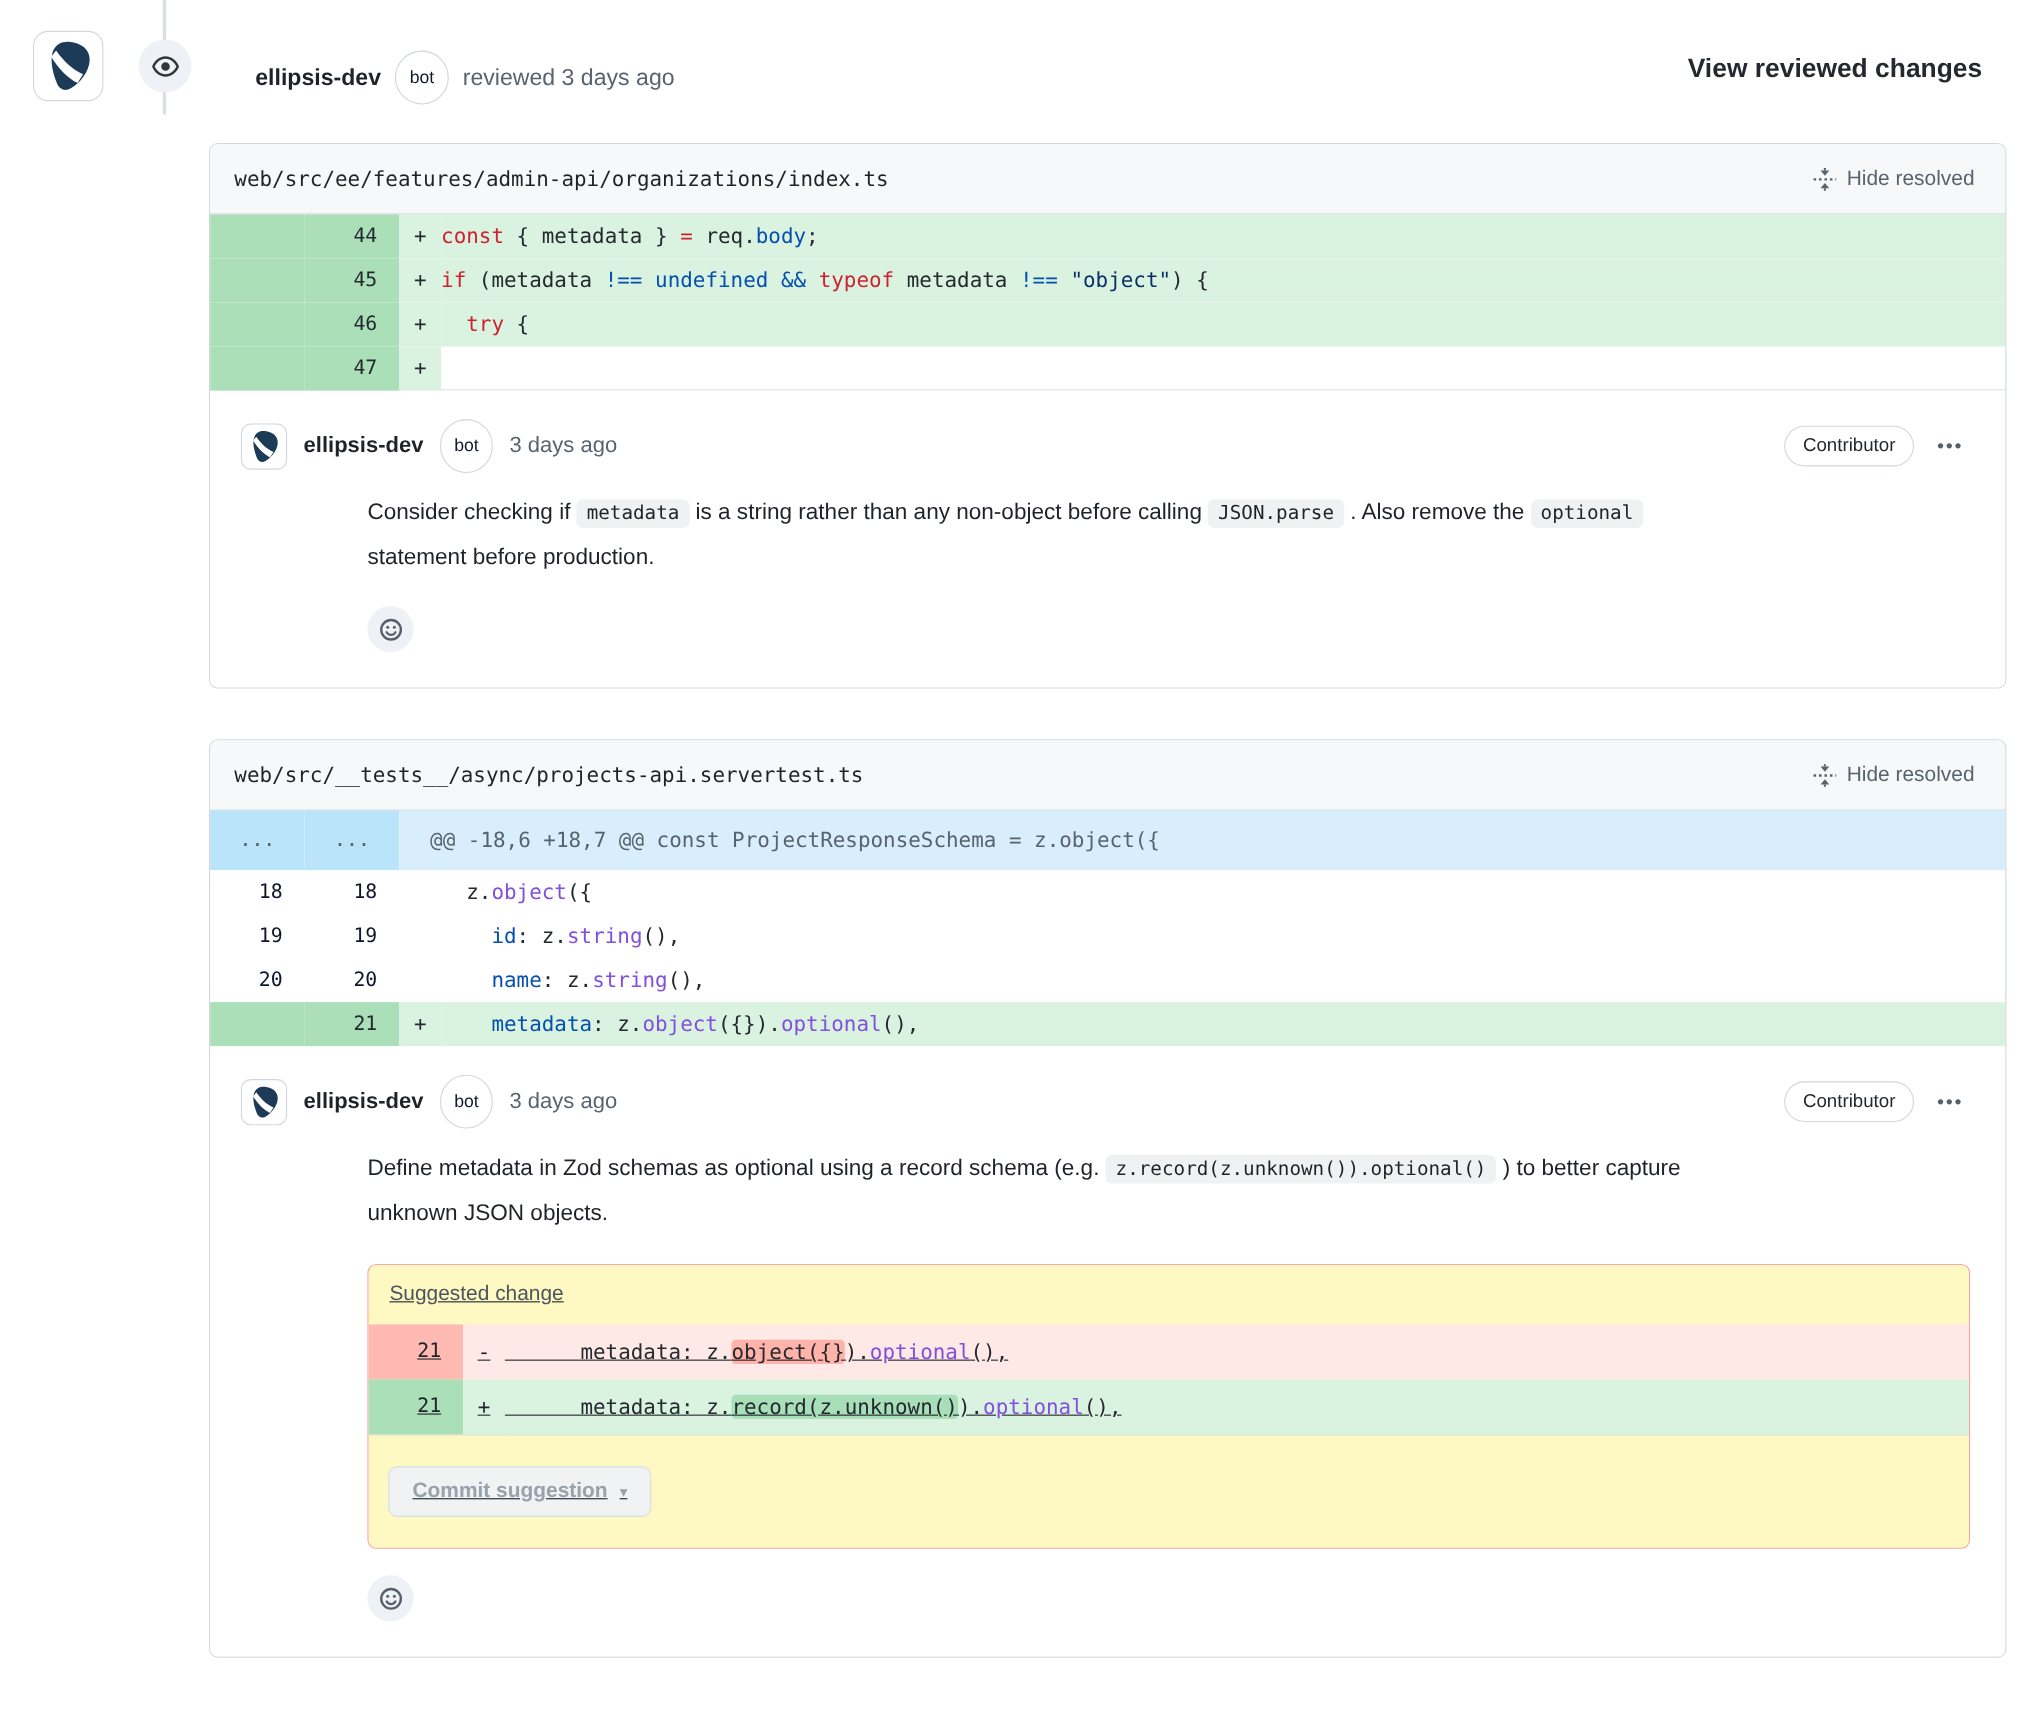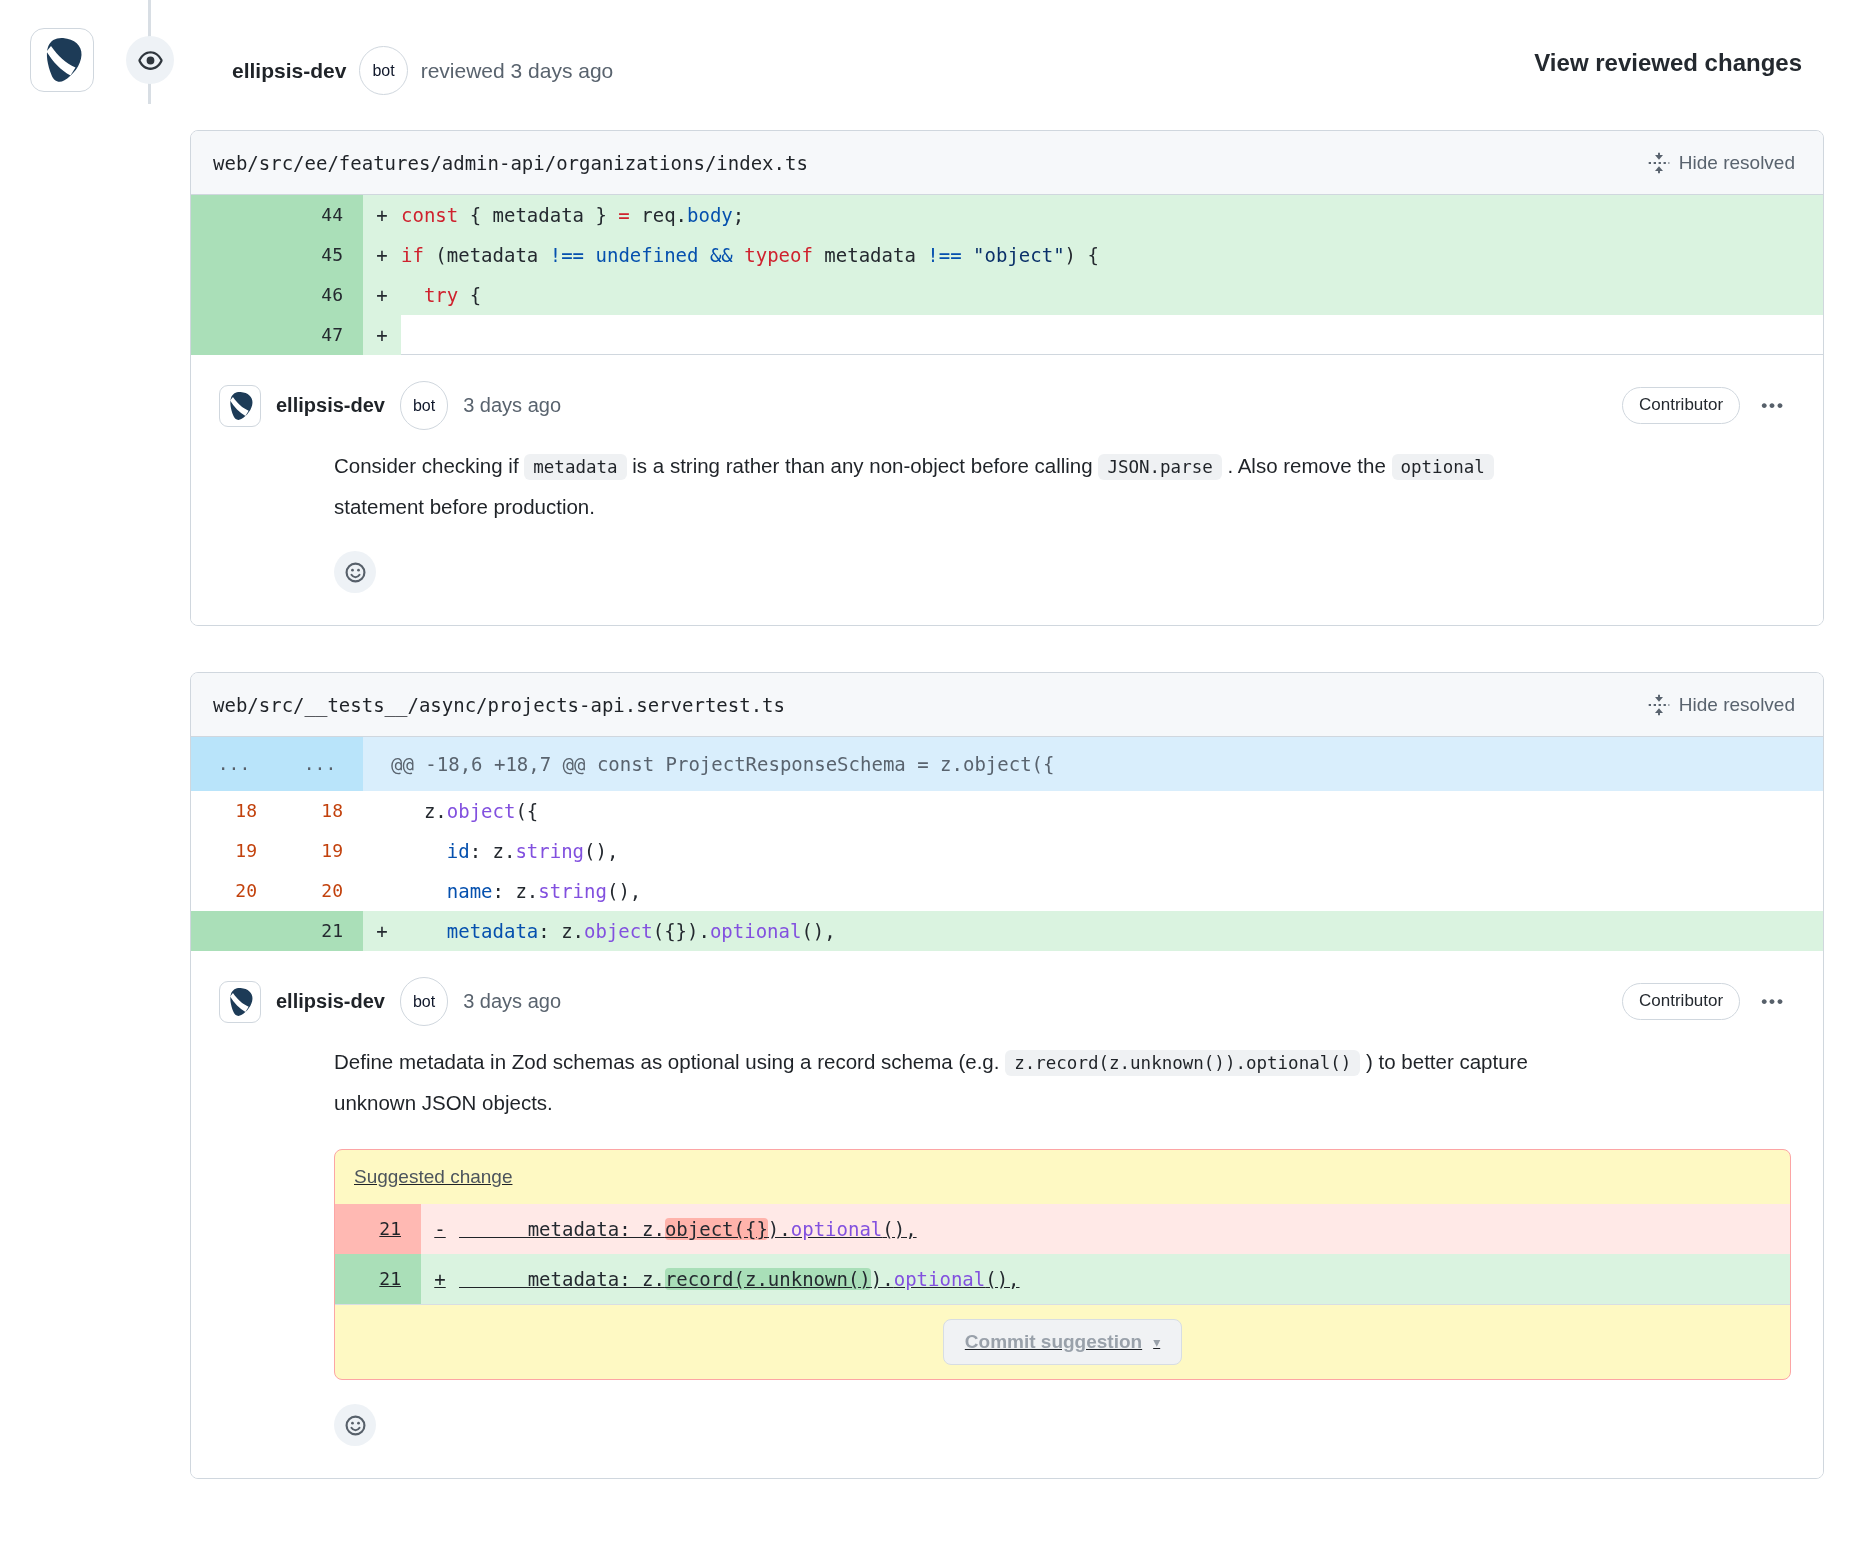--- a/index.html
+++ b/index.html
@@ -38,21 +38,21 @@
   .hide-resolved { display: flex; align-items: center; gap: 9px; background: none; border: none;
     color: #59636e; font-size: 19px; cursor: pointer; font-family: inherit; }
 
   .d-row { display: grid; grid-template-columns: 86px 86px 38px 1fr; height: 40px;
     line-height: 40px; font-family: "DejaVu Sans Mono", monospace; font-size: 19px; }
   .d-row .num { text-align: right; padding-right: 20px; font-size: 18px; color: #24292f; cursor: pointer; }
   .d-row .sign { text-align: center; color: #24292f; }
   .d-row .code { white-space: pre; color: #24292f; }
   .d-row.add .num { background: #aadfb8; }
   .d-row.add .sign, .d-row.add .code { background: #daf3e0; }
-  .d-row.ctx .num { color: #c2410c; }
+  .d-row.ctx .num { color: #0f172a; }
   .d-row.hunk { height: 54px; line-height: 54px; }
   .d-row.hunk .num { background: #b9e4fa; color: #57606a; text-align: center; padding-right: 0; }
   .d-row.hunk .code { grid-column: 3 / 5; background: #d9eefc; color: #59636e; padding-left: 28px; }
 
   .tok-k { color: #cf222e; }
   .tok-e { color: #0550ae; }
   .tok-s { color: #0a3069; }
   .tok-f { color: #8250df; }
   .tok-p { color: inherit; }
   .del .hl { background: #ffb3ab; border-radius: 4px; }
@@ -76,21 +76,21 @@
   .sg-head { padding: 16px 19px; font-size: 19px; color: #4c545c; }
   .sg-row { display: grid; grid-template-columns: 86px 38px 1fr; height: 50px; line-height: 50px;
     font-family: "DejaVu Sans Mono", monospace; font-size: 19px; }
   .sg-row .num { text-align: right; padding-right: 20px; font-size: 18px; cursor: pointer; }
   .sg-row .sign { text-align: center; }
   .sg-row .code { white-space: pre; color: #24292f; }
   .sg-row.del .num { background: #ffb9b3; }
   .sg-row.del .sign, .sg-row.del .code { background: #ffe9e7; }
   .sg-row.add .num { background: #aadfb8; }
   .sg-row.add .sign, .sg-row.add .code { background: #daf3e0; }
-  .sg-foot { display: flex; justify-content: center; padding: 14px 18px; border-top: 1px solid #d8dee4; }
+  .sg-foot { display: flex; justify-content: flex-start; padding: 28px 18px; border-top: 1px solid #d8dee4; }
   .commit-btn { display: flex; align-items: center; gap: 11px; background: #f0f2f4; border: 1px solid #d7dde3;
     border-radius: 8px; color: #99a1aa; font-size: 19px; font-weight: 600; padding: 11px 21px;
     font-family: inherit; cursor: pointer; }
   .caret { font-size: 14px; line-height: 1; }
 </style>
 </head>
 <body>
 
 <svg width="0" height="0" style="position:absolute" aria-hidden="true">
   <symbol id="ellipsis-logo" viewBox="0 0 100 100">

